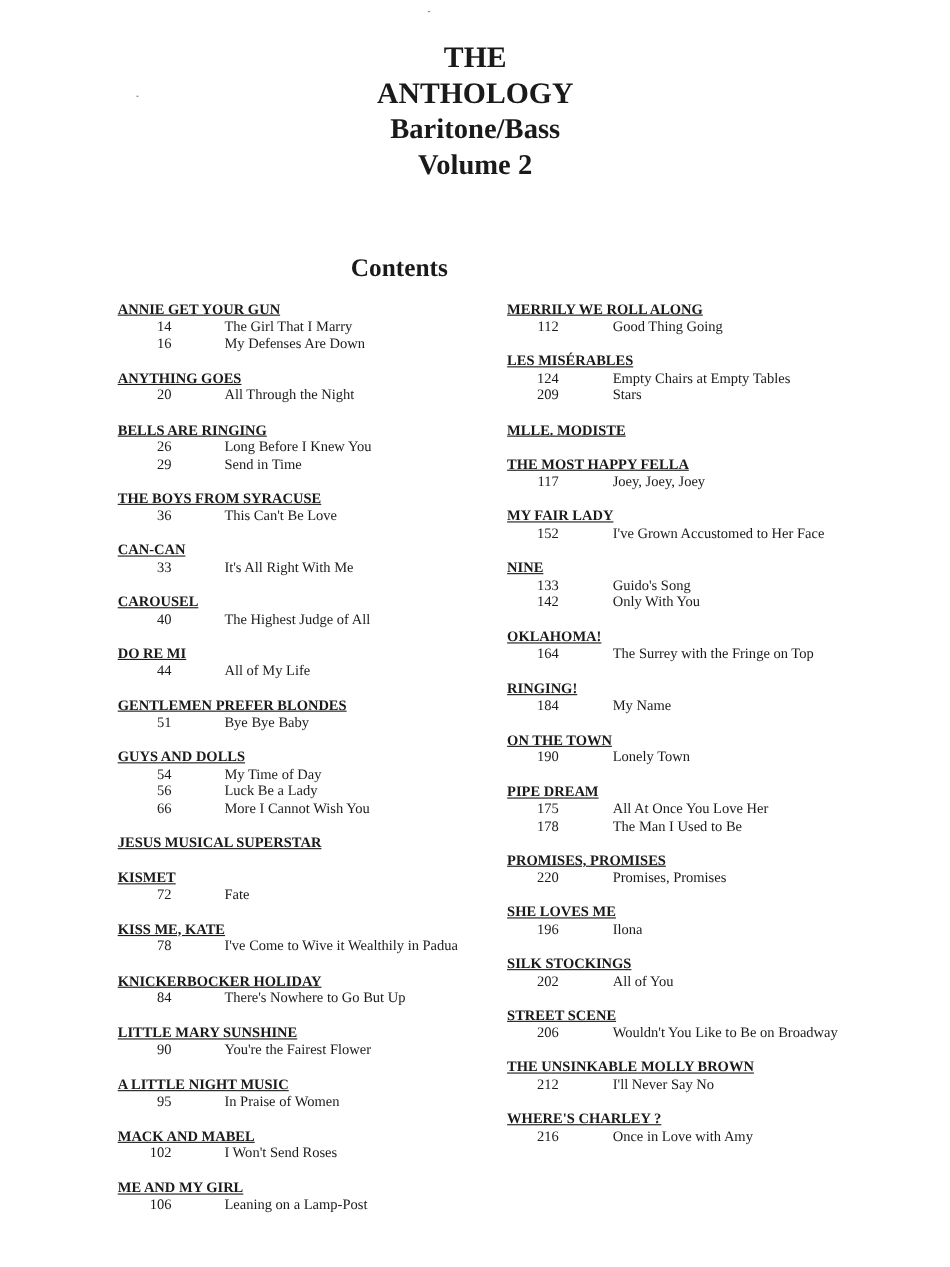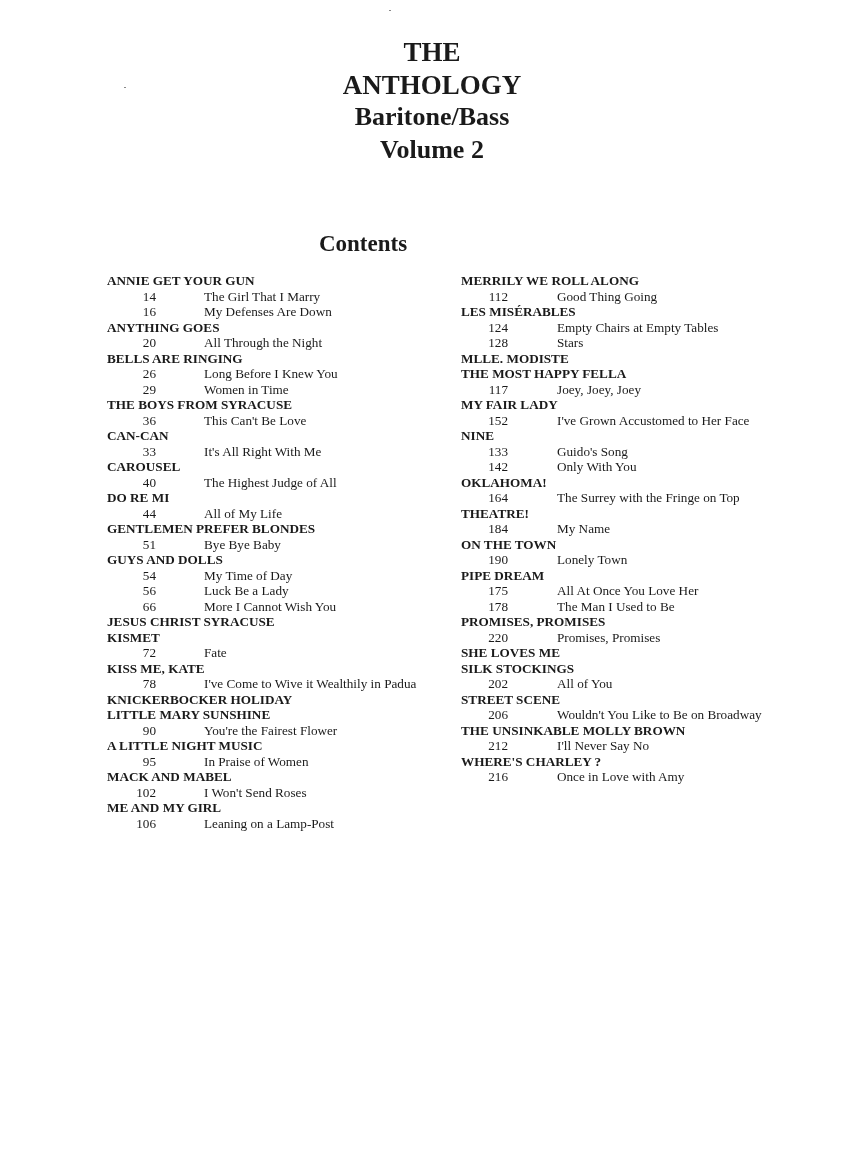--- a/index.html
+++ b/index.html
@@ -7,22 +7,22 @@
          font-family:"Liberation Serif","DejaVu Serif",serif; color:#1a1a1a; }
   .title-block { position:absolute; left:0; width:864px; top:36px; text-align:center; }
   .t-line { font-weight:bold; font-size:27px; line-height:32.5px; letter-spacing:0px; }
   .t-ital { font-weight:bold; font-size:26px; line-height:32.5px; }
   .contents { position:absolute; left:0; width:726px; top:231px; text-align:center;
               font-weight:bold; font-size:23px; }
   .col { position:absolute; top:273px; }
   .col-left { left:107px; width:330px; }
   .col-right { left:461px; width:330px; }
   .show { margin-bottom:0; }
-  .show + .show { }
-  .show-title { font-weight:bold; font-size:13.2px; line-height:15.5px; white-space:nowrap; }
+  .show + .show { margin-top:16px; }
+  .show-title { font-weight:bold; font-size:13.2px; line-height:15.5px; white-space:nowrap;text-decoration:underline; }
   .song { display:flex; font-size:13.2px; line-height:15.5px; white-space:nowrap; }
   .page { width:49px; text-align:right; flex:none; }
   .song-title { margin-left:48px; }
   .col-right .page { width:47px; }
   .col-right .song-title { margin-left:49px; }
   .mark { position:absolute; width:2px; height:1px; background:#888; }
 </style>
 </head>
 <body>
 
@@ -58,21 +58,21 @@
       </div>
     </div>
     <div class="show">
       <div class="show-title">BELLS ARE RINGING</div>
       <div class="song">
         <span class="page">26</span>
         <span class="song-title">Long Before I Knew You</span>
       </div>
       <div class="song">
         <span class="page">29</span>
-        <span class="song-title">Women in Time</span>
+        <span class="song-title">Send in Time</span>
       </div>
     </div>
     <div class="show">
       <div class="show-title">THE BOYS FROM SYRACUSE</div>
       <div class="song">
         <span class="page">36</span>
         <span class="song-title">This Can't Be Love</span>
       </div>
     </div>
     <div class="show">
@@ -112,38 +112,42 @@
       <div class="song">
         <span class="page">56</span>
         <span class="song-title">Luck Be a Lady</span>
       </div>
       <div class="song">
         <span class="page">66</span>
         <span class="song-title">More I Cannot Wish You</span>
       </div>
     </div>
     <div class="show">
-      <div class="show-title">JESUS CHRIST SYRACUSE</div>
+      <div class="show-title">JESUS MUSICAL SUPERSTAR</div>
     </div>
     <div class="show">
       <div class="show-title">KISMET</div>
       <div class="song">
         <span class="page">72</span>
         <span class="song-title">Fate</span>
       </div>
     </div>
     <div class="show">
       <div class="show-title">KISS ME, KATE</div>
       <div class="song">
         <span class="page">78</span>
         <span class="song-title">I've Come to Wive it Wealthily in Padua</span>
       </div>
     </div>
     <div class="show">
       <div class="show-title">KNICKERBOCKER HOLIDAY</div>
+      <div class="song">
+        <span class="page">84</span>
+        <span class="song-title">There's Nowhere to Go But Up</span>
+      </div>
     </div>
     <div class="show">
       <div class="show-title">LITTLE MARY SUNSHINE</div>
       <div class="song">
         <span class="page">90</span>
         <span class="song-title">You're the Fairest Flower</span>
       </div>
     </div>
     <div class="show">
       <div class="show-title">A LITTLE NIGHT MUSIC</div>
@@ -175,21 +179,21 @@
         <span class="song-title">Good Thing Going</span>
       </div>
     </div>
     <div class="show">
       <div class="show-title">LES MISÉRABLES</div>
       <div class="song">
         <span class="page">124</span>
         <span class="song-title">Empty Chairs at Empty Tables</span>
       </div>
       <div class="song">
-        <span class="page">128</span>
+        <span class="page">209</span>
         <span class="song-title">Stars</span>
       </div>
     </div>
     <div class="show">
       <div class="show-title">MLLE. MODISTE</div>
     </div>
     <div class="show">
       <div class="show-title">THE MOST HAPPY FELLA</div>
       <div class="song">
         <span class="page">117</span>
@@ -215,21 +219,21 @@
       </div>
     </div>
     <div class="show">
       <div class="show-title">OKLAHOMA!</div>
       <div class="song">
         <span class="page">164</span>
         <span class="song-title">The Surrey with the Fringe on Top</span>
       </div>
     </div>
     <div class="show">
-      <div class="show-title">THEATRE!</div>
+      <div class="show-title">RINGING!</div>
       <div class="song">
         <span class="page">184</span>
         <span class="song-title">My Name</span>
       </div>
     </div>
     <div class="show">
       <div class="show-title">ON THE TOWN</div>
       <div class="song">
         <span class="page">190</span>
         <span class="song-title">Lonely Town</span>
@@ -248,20 +252,24 @@
     </div>
     <div class="show">
       <div class="show-title">PROMISES, PROMISES</div>
       <div class="song">
         <span class="page">220</span>
         <span class="song-title">Promises, Promises</span>
       </div>
     </div>
     <div class="show">
       <div class="show-title">SHE LOVES ME</div>
+      <div class="song">
+        <span class="page">196</span>
+        <span class="song-title">Ilona</span>
+      </div>
     </div>
     <div class="show">
       <div class="show-title">SILK STOCKINGS</div>
       <div class="song">
         <span class="page">202</span>
         <span class="song-title">All of You</span>
       </div>
     </div>
     <div class="show">
       <div class="show-title">STREET SCENE</div>

